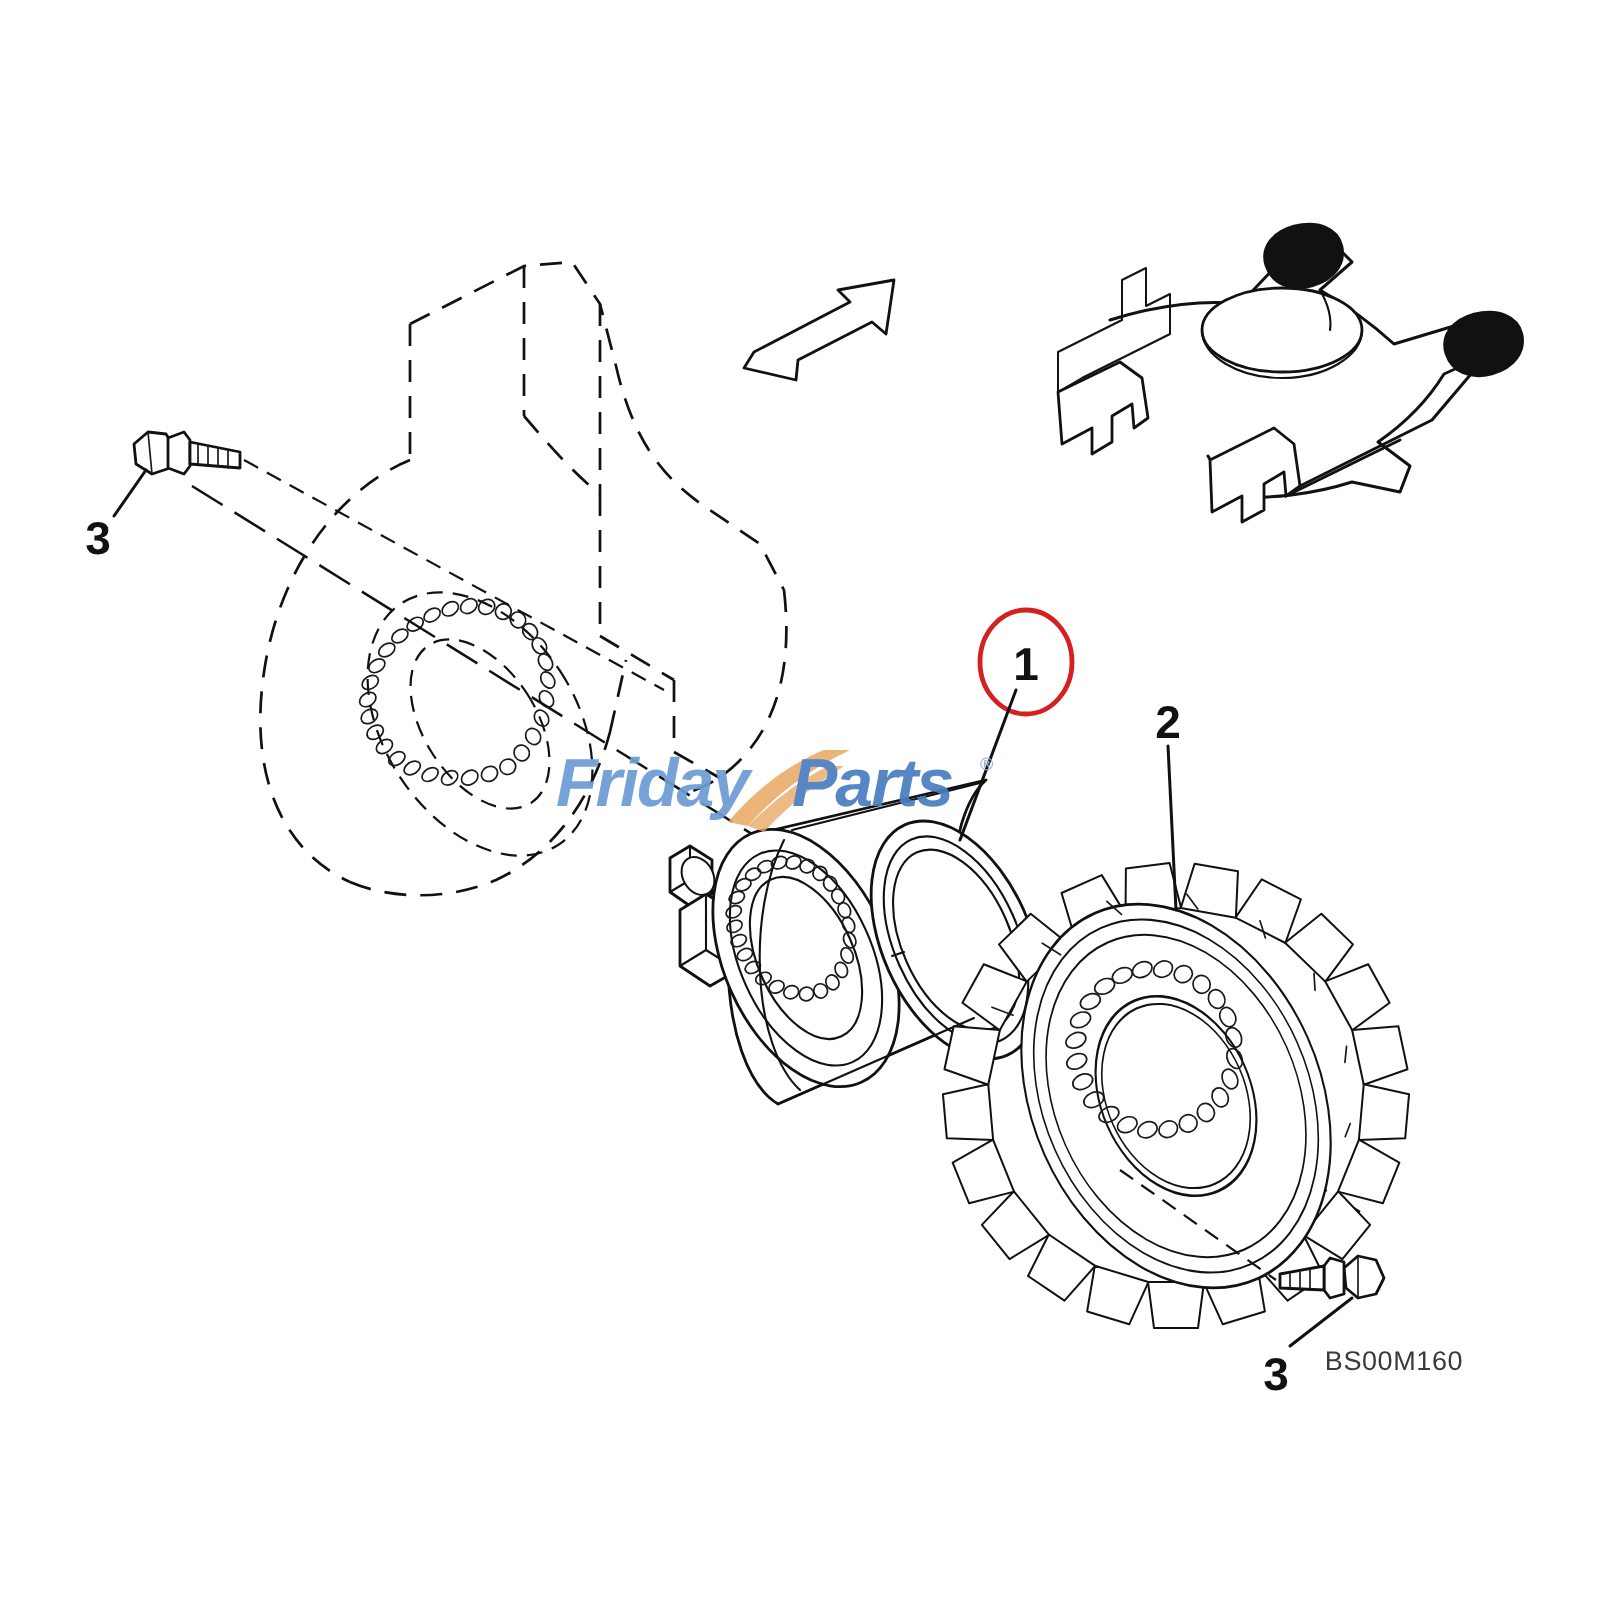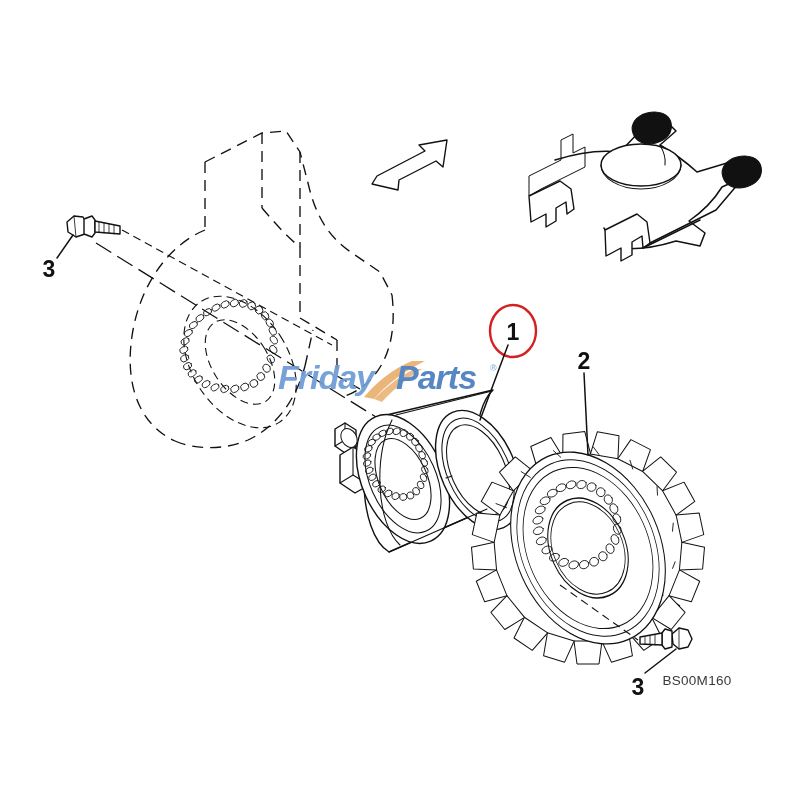--- a/index.html
+++ b/index.html
@@ -108,21 +108,21 @@
   .drawing-no {
     font-family: "Liberation Sans", sans-serif;
     font-size: 13.5px;
     fill: #3a3a3a;
     letter-spacing: 0.3px;
   }
   
   #watermark {
     position: absolute;
     left: 278px;
-    top: 355px;
+    top: 369px;
     width: 238px;
     height: 48px;
     pointer-events: none;
     opacity: 0.93;
   }
   #watermark svg { display: block; width: 238px; height: 48px; }
   .wm-text {
     font-family: "Liberation Sans", sans-serif;
     font-size: 34px;
     font-weight: bold;

